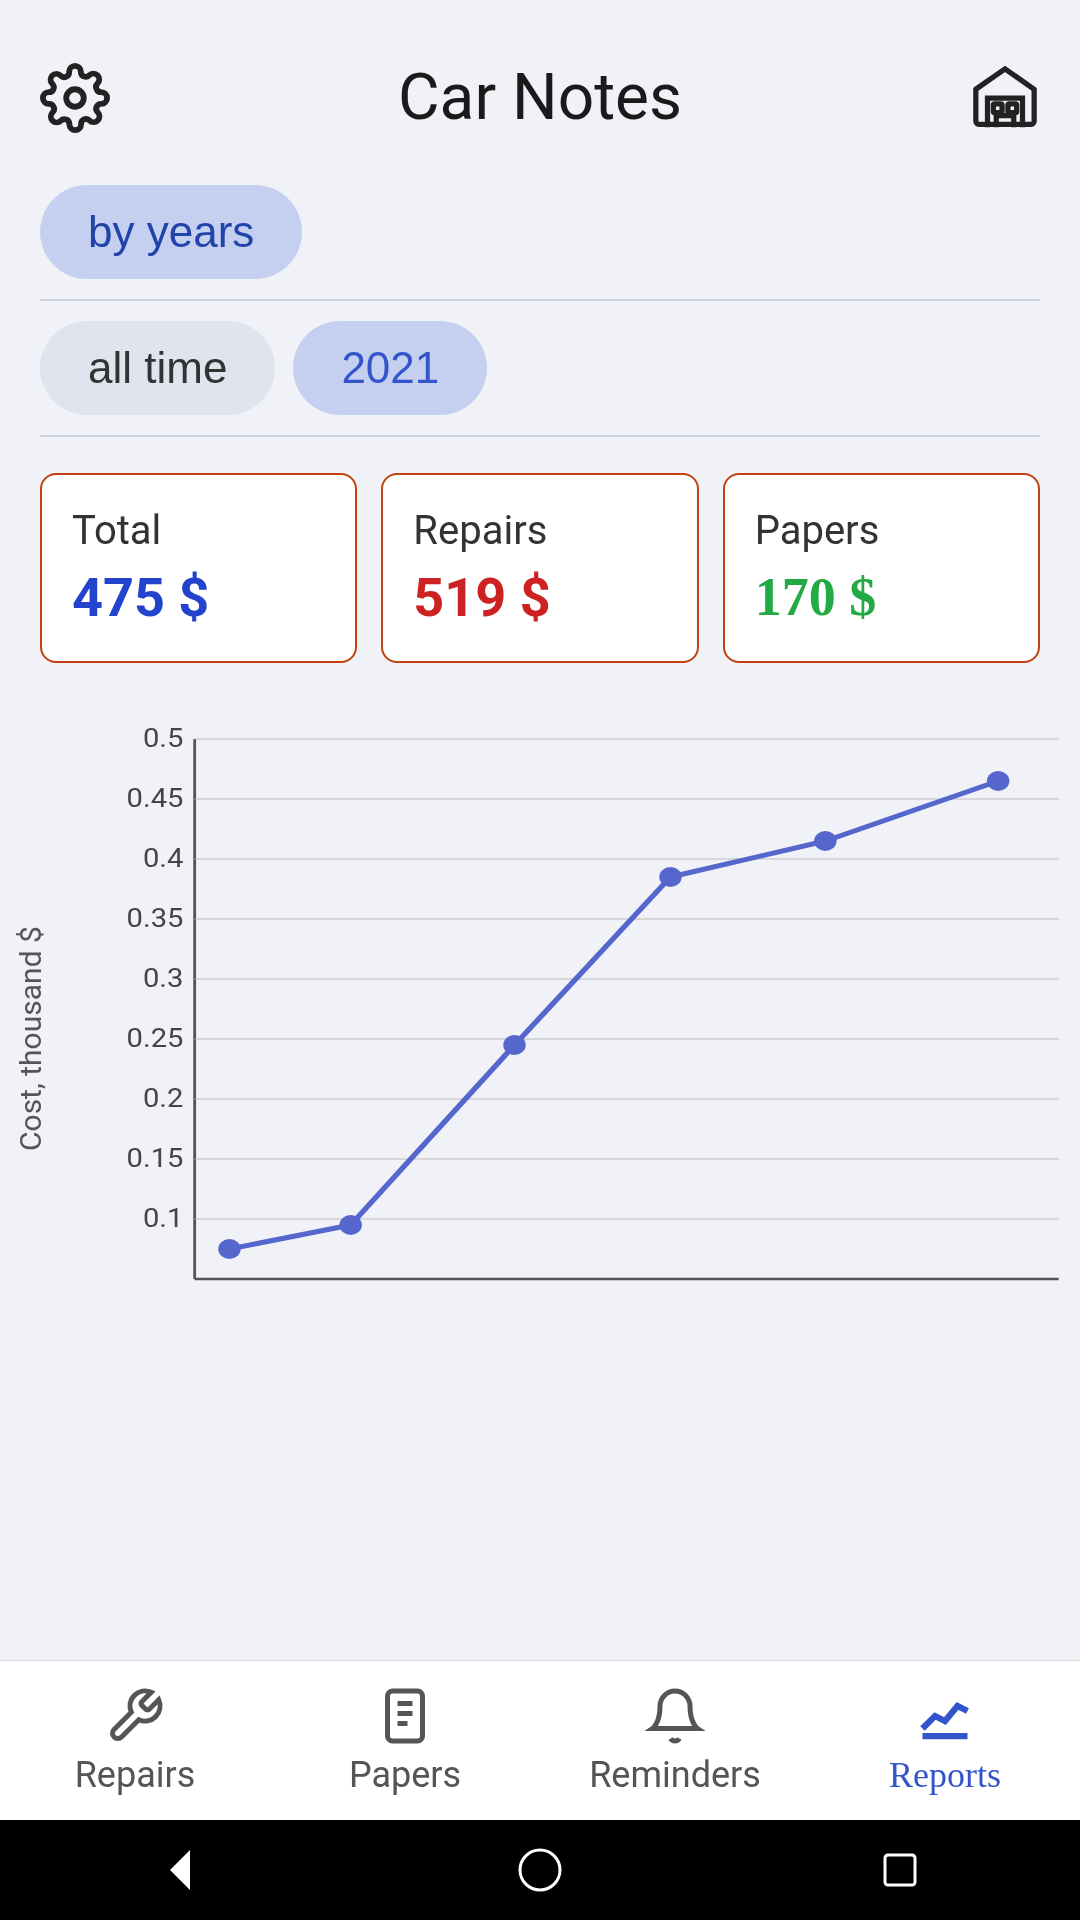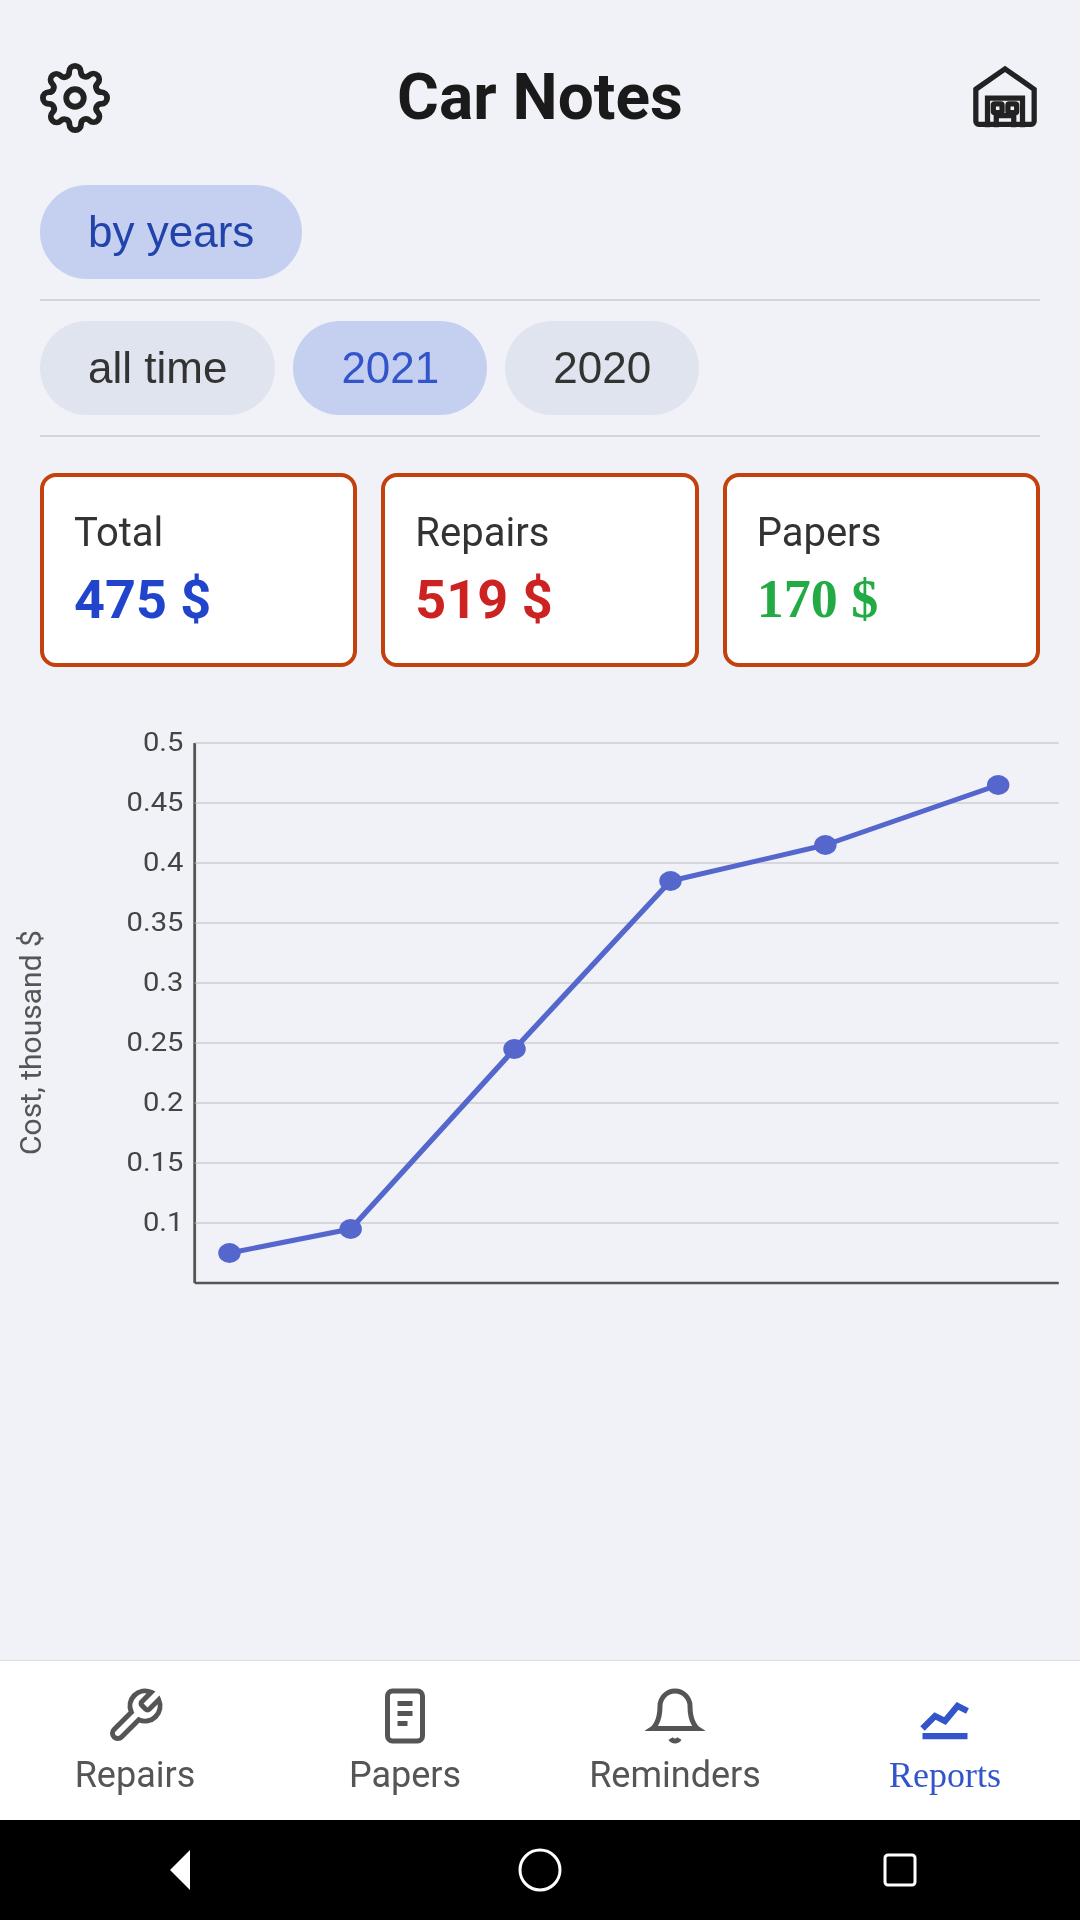--- a/index.html
+++ b/index.html
@@ -16,21 +16,21 @@
     
     .header {
       display: flex;
       align-items: center;
       justify-content: space-between;
       padding: 60px 40px 30px 40px;
       background: #f0f2f8;
     }
     .header-title {
       font-size: 64px;
-      font-weight: 700;
+      font-weight: 400;
       color: #1a1a1a;
     }
     .gear-icon, .garage-icon {
       width: 70px;
       height: 70px;
     }
 
     
     .filter-row {
       display: flex;
@@ -64,21 +64,21 @@
 
     
     .cards-row {
       display: flex;
       gap: 24px;
       padding: 36px 40px;
     }
     .card {
       flex: 1;
       background: #fff;
-      border: 4px solid #c2410c;
+      border: 2px solid #c2410c;
       border-radius: 16px;
       padding: 32px 30px;
     }
     .card-label {
       font-size: 40px;
       color: #333;
       margin-bottom: 12px;
     }
     .card-value {
       font-size: 54px;
@@ -174,21 +174,20 @@
 </div>
 
 <div class="filter-row">
   <button class="filter-chip active-blue">by years</button>
 </div>
 <div class="divider"></div>
 
 <div class="filter-row">
   <button class="filter-chip">all time</button>
   <button class="filter-chip active-light">2021</button>
-  <button class="filter-chip">2020</button>
 </div>
 <div class="divider"></div>
 
 <div class="cards-row">
   <div class="card">
     <div class="card-label">Total</div>
     <div class="card-value blue">475 $</div>
   </div>
   <div class="card">
     <div class="card-label">Repairs</div>

